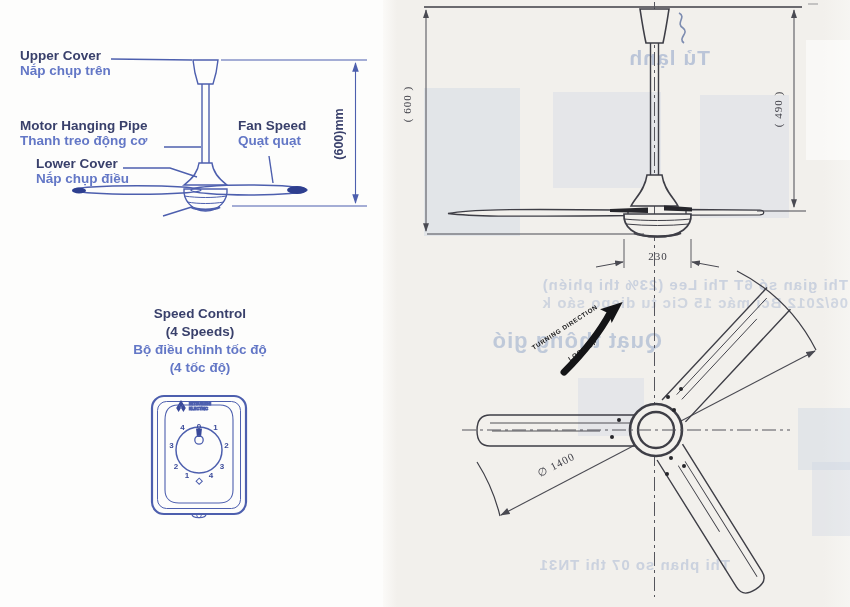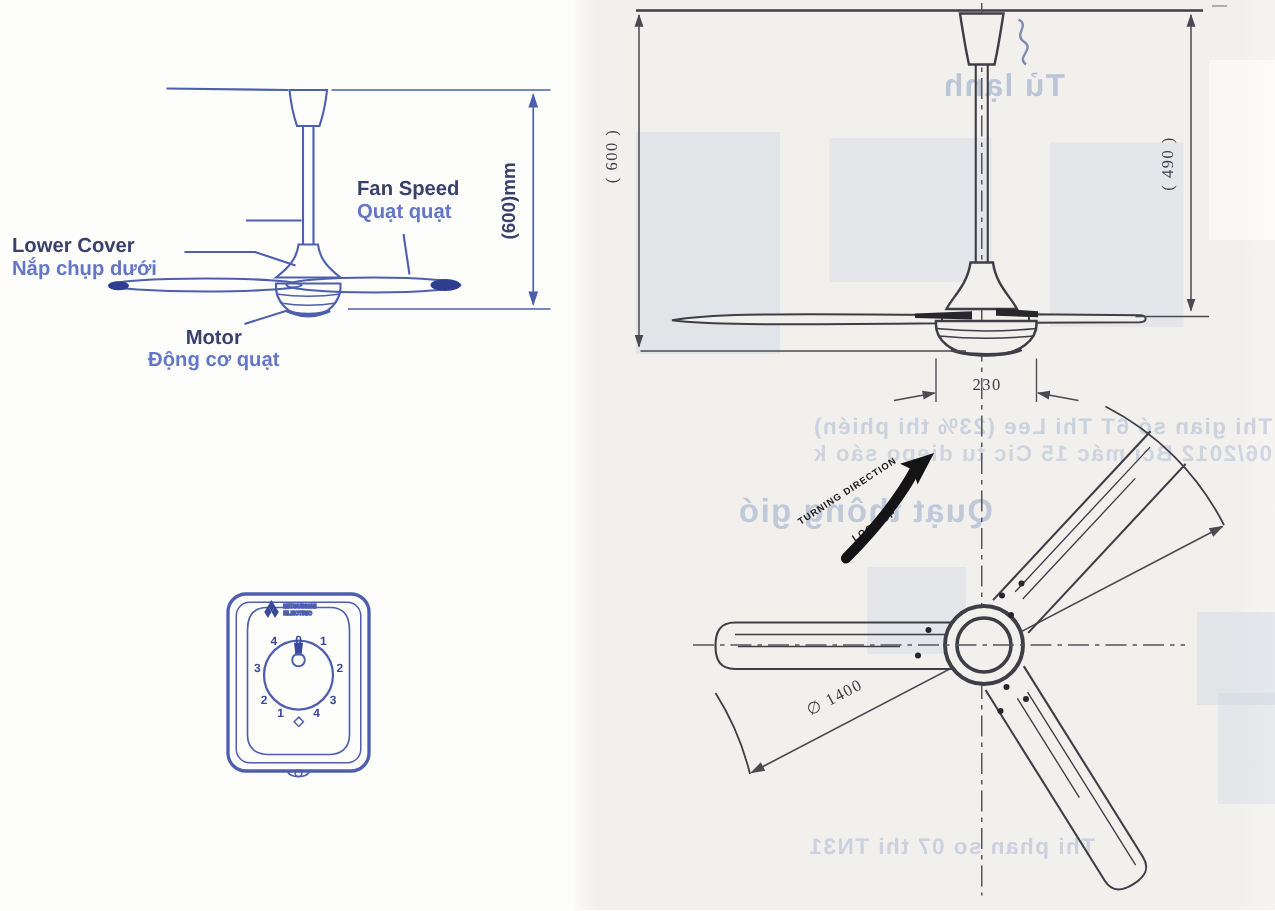--- a/index.html
+++ b/index.html
@@ -201,27 +201,37 @@
       <g transform="translate(612,311) rotate(-40)">
         <path d="M-76,16 Q-32,12 -2,0" stroke="#141416" stroke-width="7" stroke-linecap="round"></path>
         <polygon points="14,0 -8,-9 -4,0 -8,9" fill="#141416" stroke="none"></polygon>
       </g>
     </g>
     <text class="arrtxt" transform="translate(566,329) rotate(-33)">TURNING DIRECTION</text>
     <text class="arrtxt" transform="translate(584,352) rotate(-33)">LOOK UP</text>
     <text class="dim" transform="translate(558,468) rotate(-27.5)" text-anchor="middle">∅ 1400</text>
   </svg>
 
-  <div class="llabel" style="left:8px;top:156px;">
+  <div class="llabel" style="left:20px;top:48px;">
+    <span class="en">Upper Cover</span>
+    <span class="vi">Nắp chụp trên</span>
+  </div>
+  <div class="llabel" style="left:20px;top:118px;">
+    <span class="en">Motor Hanging Pipe</span>
+    <span class="vi">Thanh treo động cơ</span>
+  </div>
+  <div class="llabel" style="left:36px;top:156px;">
     <span class="en">Lower Cover</span>
-    <span class="vi">Nắp chụp dưới</span>
+    <span class="vi">Nắp chụp điều</span>
   </div>
   <div class="llabel" style="left:238px;top:118px;">
     <span class="en">Fan Speed</span>
     <span class="vi">Quạt quạt</span>
   </div>
-  <div class="llabel center" style="left:75px;top:217px;width:135px;">
-    <span class="en">Motor</span>
-    <span class="vi">Động cơ quạt</span>
-  </div>
-
+
+  <div class="speedcap">
+    <span class="en">Speed Control</span>
+    <span class="en">(4 Speeds)</span>
+    <span class="vi">Bộ điều chỉnh tốc độ</span>
+    <span class="vi">(4 tốc độ)</span>
+  </div>
 
 </div>
 
 </body></html>

